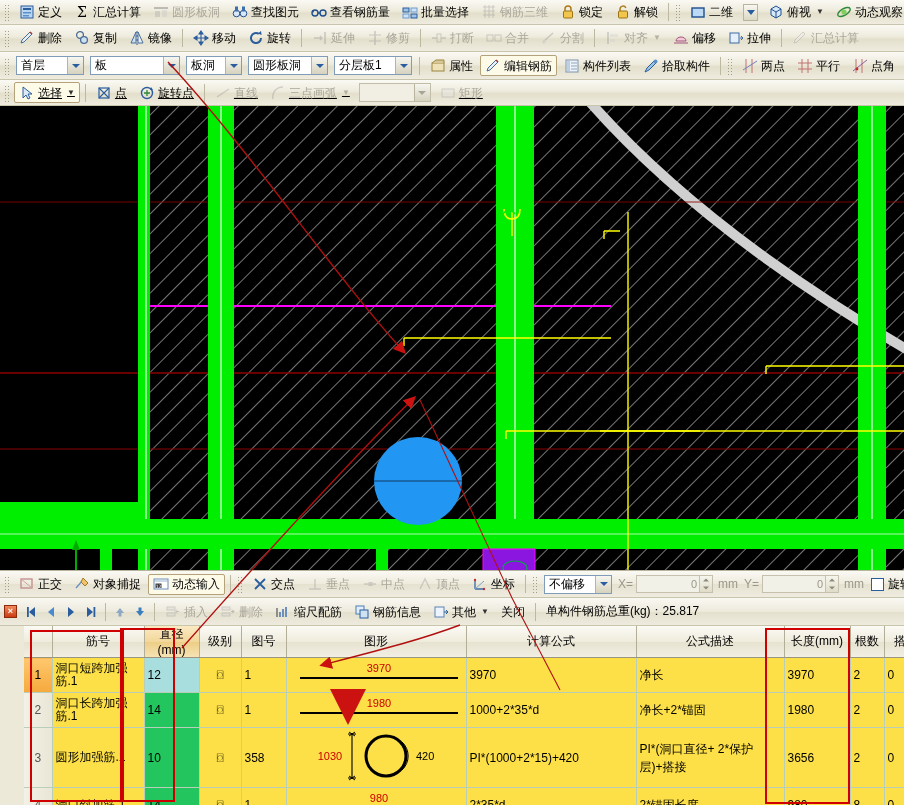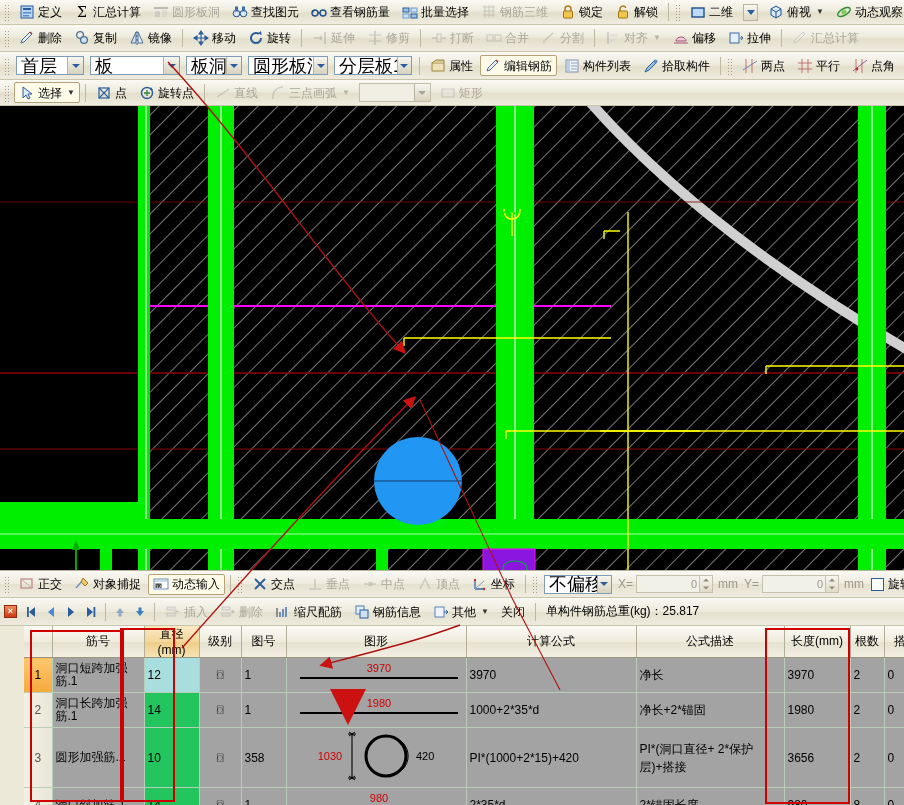--- a/index.html
+++ b/index.html
@@ -16,21 +16,21 @@
   
   .toolbar {
     display: flex; align-items: center;
     background: linear-gradient(to bottom, #faf9f3 0%, #eeebdd 45%, #e3dfcb 55%, #efece0 100%);
     border-bottom: 1px solid #c9c4ac;
     height: 25px; flex: 0 0 auto; padding: 0 2px;
     white-space: nowrap; overflow: hidden;
   }
   .toolbar.r2 { height: 27px; }
   .toolbar.r3 { height: 28px; }
-  .toolbar.r4 { height: 26px; }
+  .toolbar.r4 { height: 26px; text-decoration: underline; }
 
   .grip {
     width: 7px; height: 18px; margin: 0 3px 0 1px; flex: 0 0 auto;
     background-image: radial-gradient(circle, #9a957e 0.8px, transparent 1px);
     background-size: 3px 3px; background-position: 1px 1px;
     opacity: .9;
   }
   .sep { width: 1px; height: 18px; background: #bdb8a0; margin: 0 4px; flex: 0 0 auto; }
   .tbtn {
     display: inline-flex; align-items: center; gap: 3px;
@@ -47,21 +47,21 @@
 
   
   .ic { width: 16px; height: 16px; display: inline-block; position: relative; flex: 0 0 auto; }
   .ic svg { display: block; }
   .ic.dim { opacity: .38; filter: grayscale(1); }
 
   
   .combo {
     display: inline-flex; align-items: center; height: 19px;
     background: #fff; border: 1px solid #7f9db9; margin: 0 3px; flex: 0 0 auto;
-    padding-left: 4px; font-size: 18px;
+    padding-left: 4px; font-size: 12px;
   }
   .combo .cv { display: inline-block; overflow: hidden; white-space: nowrap; }
   .combo .cbtn {
     width: 16px; height: 17px; margin-left: auto;
     background: linear-gradient(to bottom,#f6f6f0,#d6d2be);
     border-left: 1px solid #b9b4a0;
     display: flex; align-items: center; justify-content: center;
   }
   .combo .cbtn i {
     width: 0; height: 0; border-left: 4px solid transparent; border-right: 4px solid transparent;
@@ -115,21 +115,21 @@
   
   #tablewrap { flex: 1 1 auto; position: relative; overflow: hidden; background: #fff; margin-left: 24px; }
   table.rebar { border-collapse: collapse; width: 904px; table-layout: fixed; }
   table.rebar th {
     background: linear-gradient(to bottom,#fbfaf4,#efecdd 50%,#e6e2d0 51%,#f2efe3);
     border-right: 1px solid #b3ae98; border-bottom: 1px solid #9a957e;
     height: 24px; font-weight: normal; font-size: 12px; color: #000; padding: 0 2px;
   }
   table.rebar th.hl { background: linear-gradient(to bottom,#fbe9c3,#f2d79a 50%,#edcd85 51%,#f6e2b4); }
   table.rebar td {
-    background: #a3a3a3; border-right: 1px solid #b9ceb9; border-bottom: 1px solid #b9ceb9;
+    background: #fde047; border-right: 1px solid #b9ceb9; border-bottom: 1px solid #b9ceb9;
     font-size: 12px; color: #000; padding: 1px 3px; vertical-align: middle;
     font-family: "Liberation Sans","DejaVu Sans",sans-serif;
   }
   table.rebar td.idx { background: linear-gradient(to right,#f3f1e6,#e9e6d6); text-align: center; color: #555; }
   table.rebar tr.sel td.idx { background: linear-gradient(to bottom,#ffc76e,#f5a93c); color: #000; }
   table.rebar td.dia { background: #22c55e; }
   table.rebar tr.sel td.dia { background: #a9dede; }
   td.shape { padding: 0; position: relative; height: 100%; }
   .mono { font-family: "Liberation Mono","DejaVu Sans Mono",monospace; font-size: 11px; }
 

